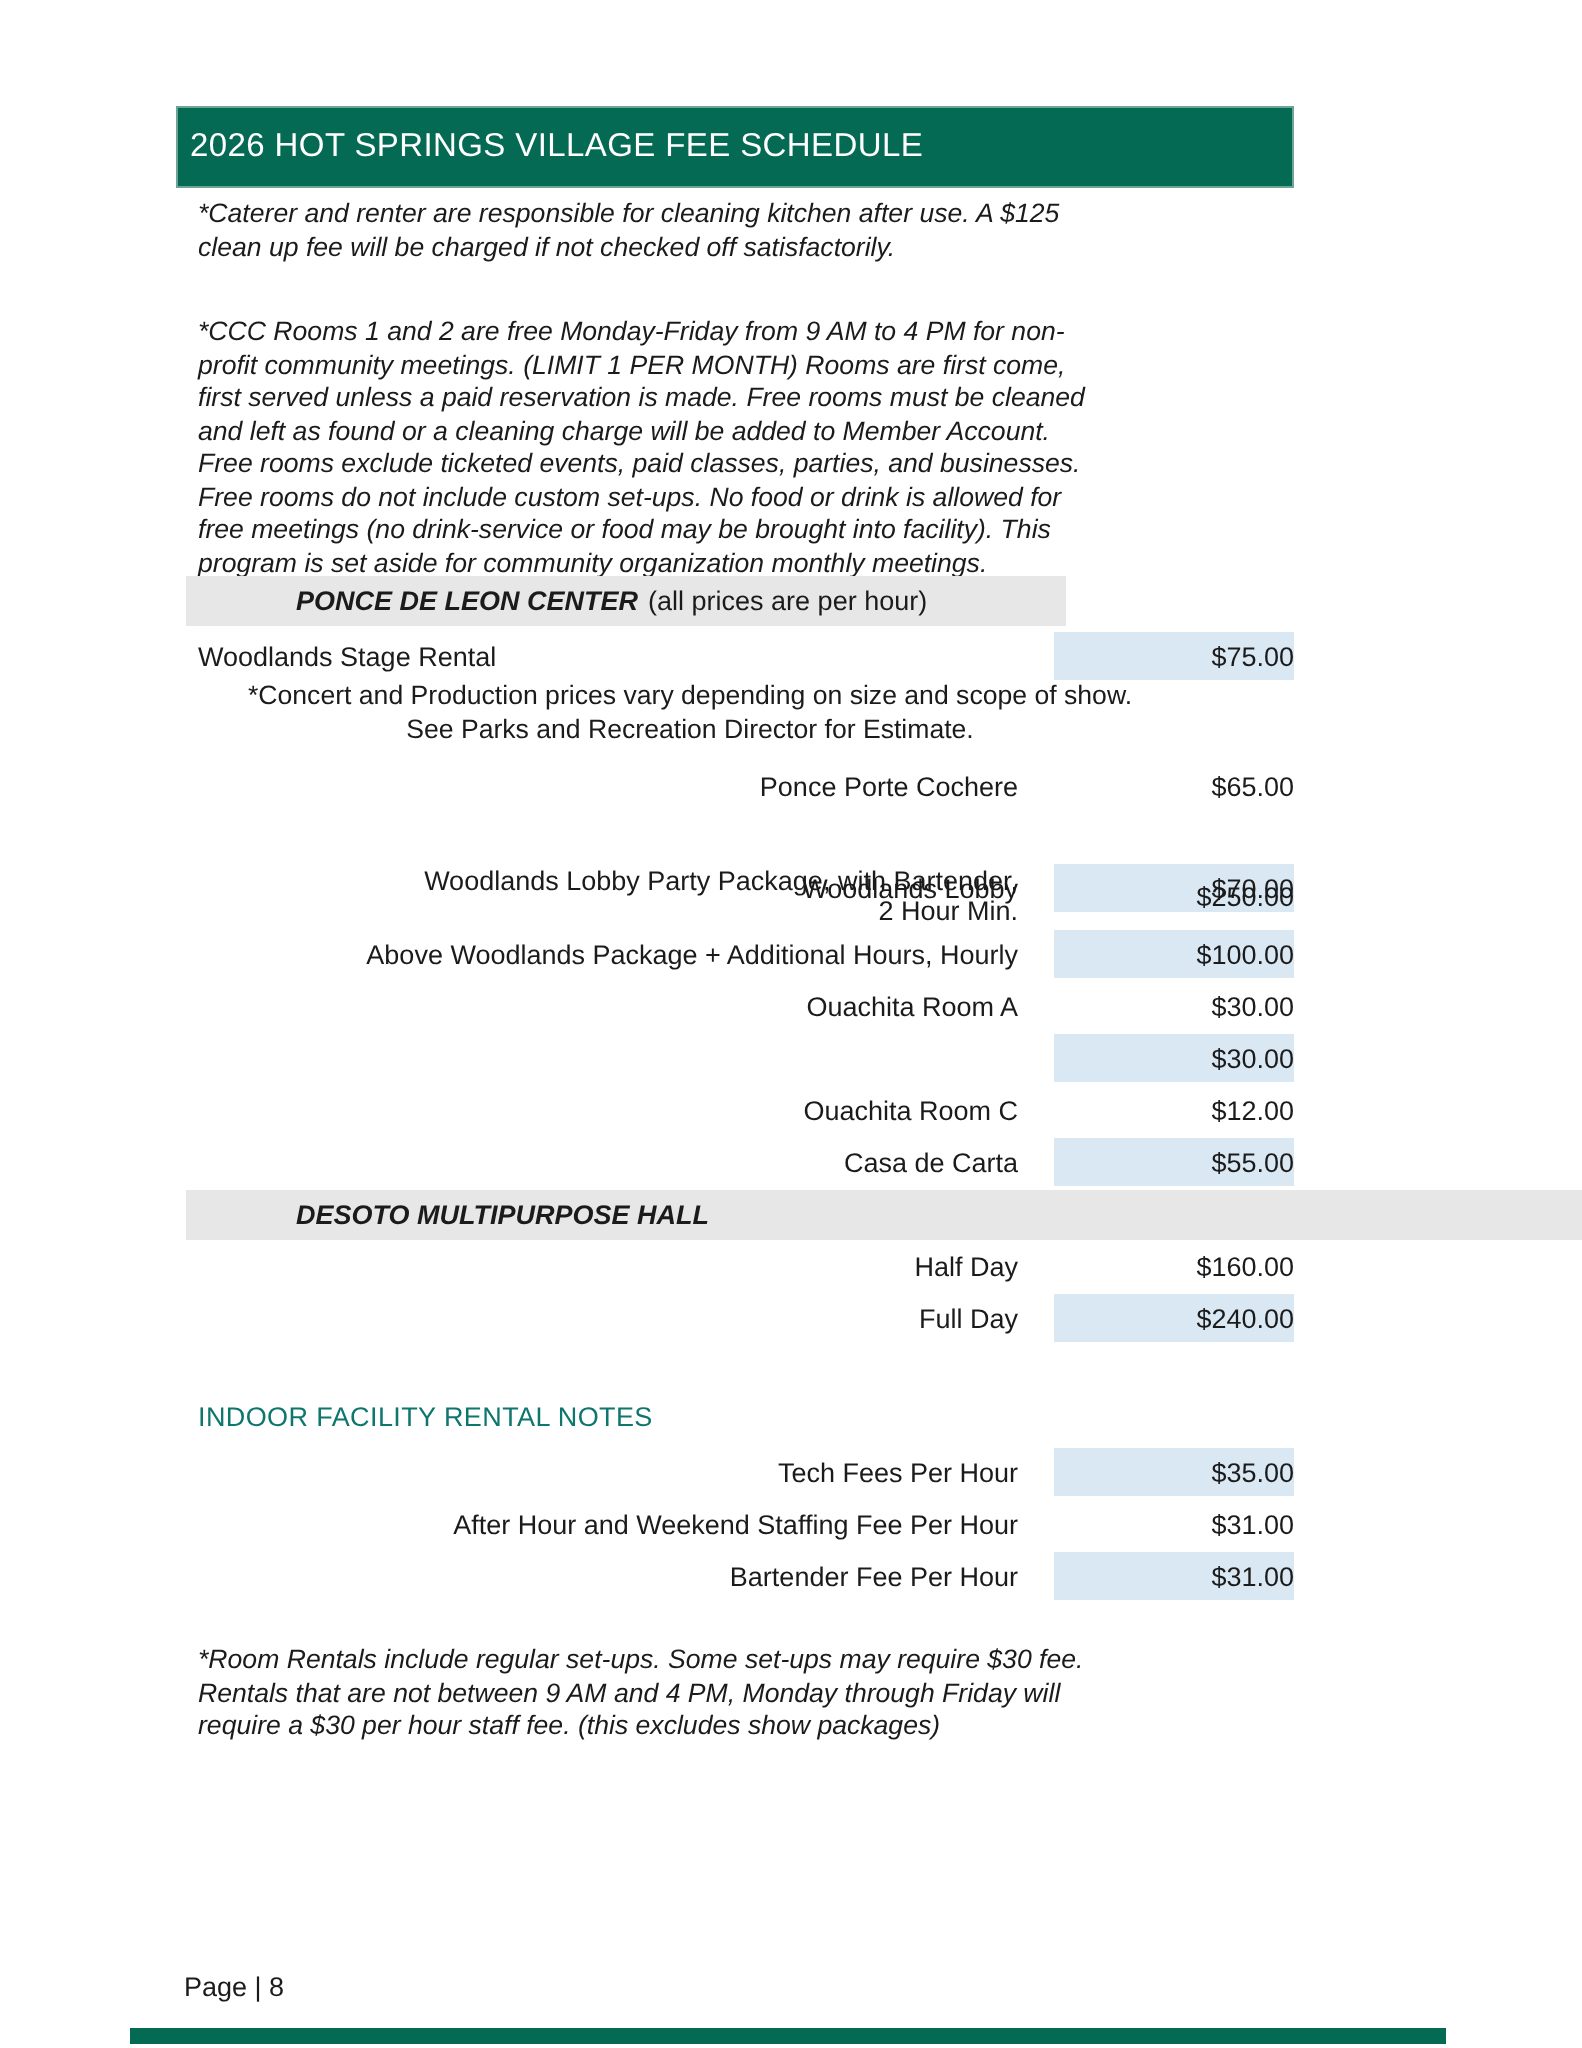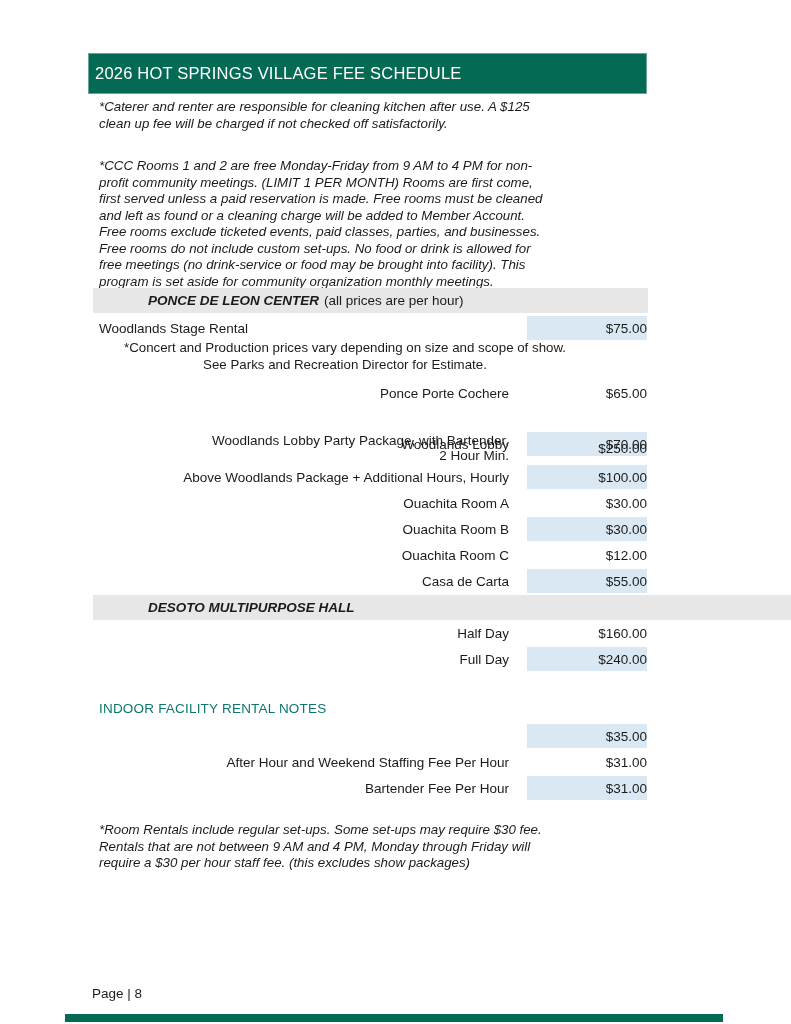--- a/index.html
+++ b/index.html
@@ -70,21 +70,21 @@
 clean up fee will be charged if not checked off satisfactorily.</div>
 <div class="abs note" style="top:158px;">*CCC Rooms 1 and 2 are free Monday-Friday from 9 AM to 4 PM for  non-
 profit community meetings. (LIMIT 1 PER MONTH) Rooms are first come,
 first served unless a paid reservation is made.  Free rooms must be cleaned
 and left as found or a cleaning charge will be added to Member Account.
 Free rooms exclude ticketed events, paid classes, parties, and businesses.
 Free rooms do not include custom set-ups. No food or drink is allowed for
 free meetings (no drink-service or food may be brought into facility).  This
 program is set aside for community organization monthly meetings.</div>
 
-<div class="abs section-bar" style="top:288px;width:555px;">
+<div class="abs section-bar" style="top:288px;width:440px;">
   <span class="section-title">PONCE DE LEON CENTER</span>
   <span class="section-sub">(all prices are per hour)</span>
 </div>
 
 <div class="fee-row" style="top:316px;">
   <div class="fee-label left">Woodlands Stage Rental</div>
   <div class="fee-price blue">$75.00</div>
 </div>
 
 <div class="abs note plain" style="top:340px;text-align:center;">*Concert and Production prices vary depending on size and scope of show.
@@ -105,21 +105,20 @@
 </div>
 <div class="fee-row" style="top:465px;">
   <div class="fee-label">Above Woodlands Package + Additional Hours, Hourly</div>
   <div class="fee-price blue">$100.00</div>
 </div>
 <div class="fee-row" style="top:491px;">
   <div class="fee-label">Ouachita Room A</div>
   <div class="fee-price">$30.00</div>
 </div>
 <div class="fee-row" style="top:517px;">
-  <div class="fee-label">Ouachita Room B</div>
   <div class="fee-price blue">$30.00</div>
 </div>
 <div class="fee-row" style="top:543px;">
   <div class="fee-label">Ouachita Room C</div>
   <div class="fee-price">$12.00</div>
 </div>
 <div class="fee-row" style="top:569px;">
   <div class="fee-label">Casa de Carta</div>
   <div class="fee-price blue">$55.00</div>
 </div>
@@ -133,20 +132,21 @@
   <div class="fee-price">$160.00</div>
 </div>
 <div class="fee-row" style="top:647px;">
   <div class="fee-label">Full Day</div>
   <div class="fee-price blue">$240.00</div>
 </div>
 
 <div class="abs red-heading">INDOOR FACILITY RENTAL NOTES</div>
 
 <div class="fee-row" style="top:724px;">
+  <div class="fee-label">Tech Fees Per Hour</div>
   <div class="fee-price blue">$35.00</div>
 </div>
 <div class="fee-row" style="top:750px;">
   <div class="fee-label">After Hour and Weekend Staffing Fee Per Hour</div>
   <div class="fee-price">$31.00</div>
 </div>
 <div class="fee-row" style="top:776px;">
   <div class="fee-label">Bartender Fee Per Hour</div>
   <div class="fee-price blue">$31.00</div>
 </div>

